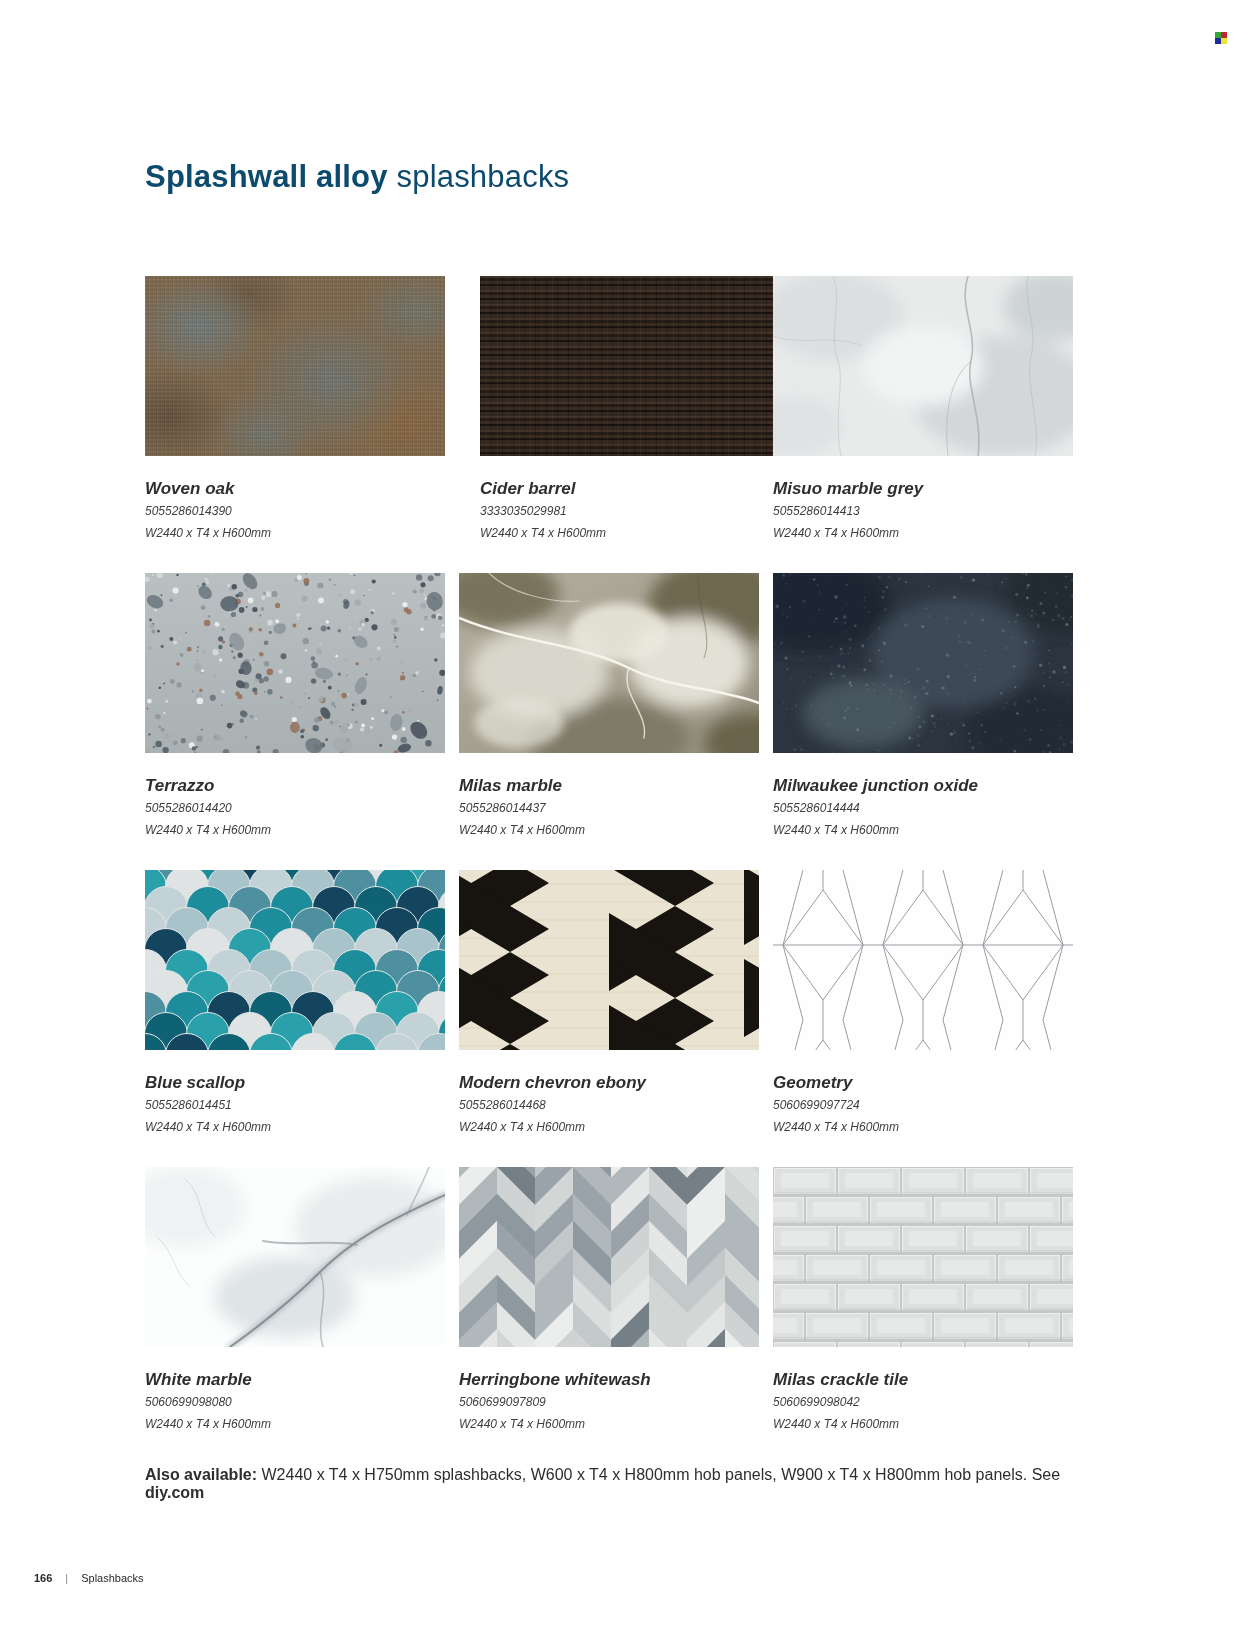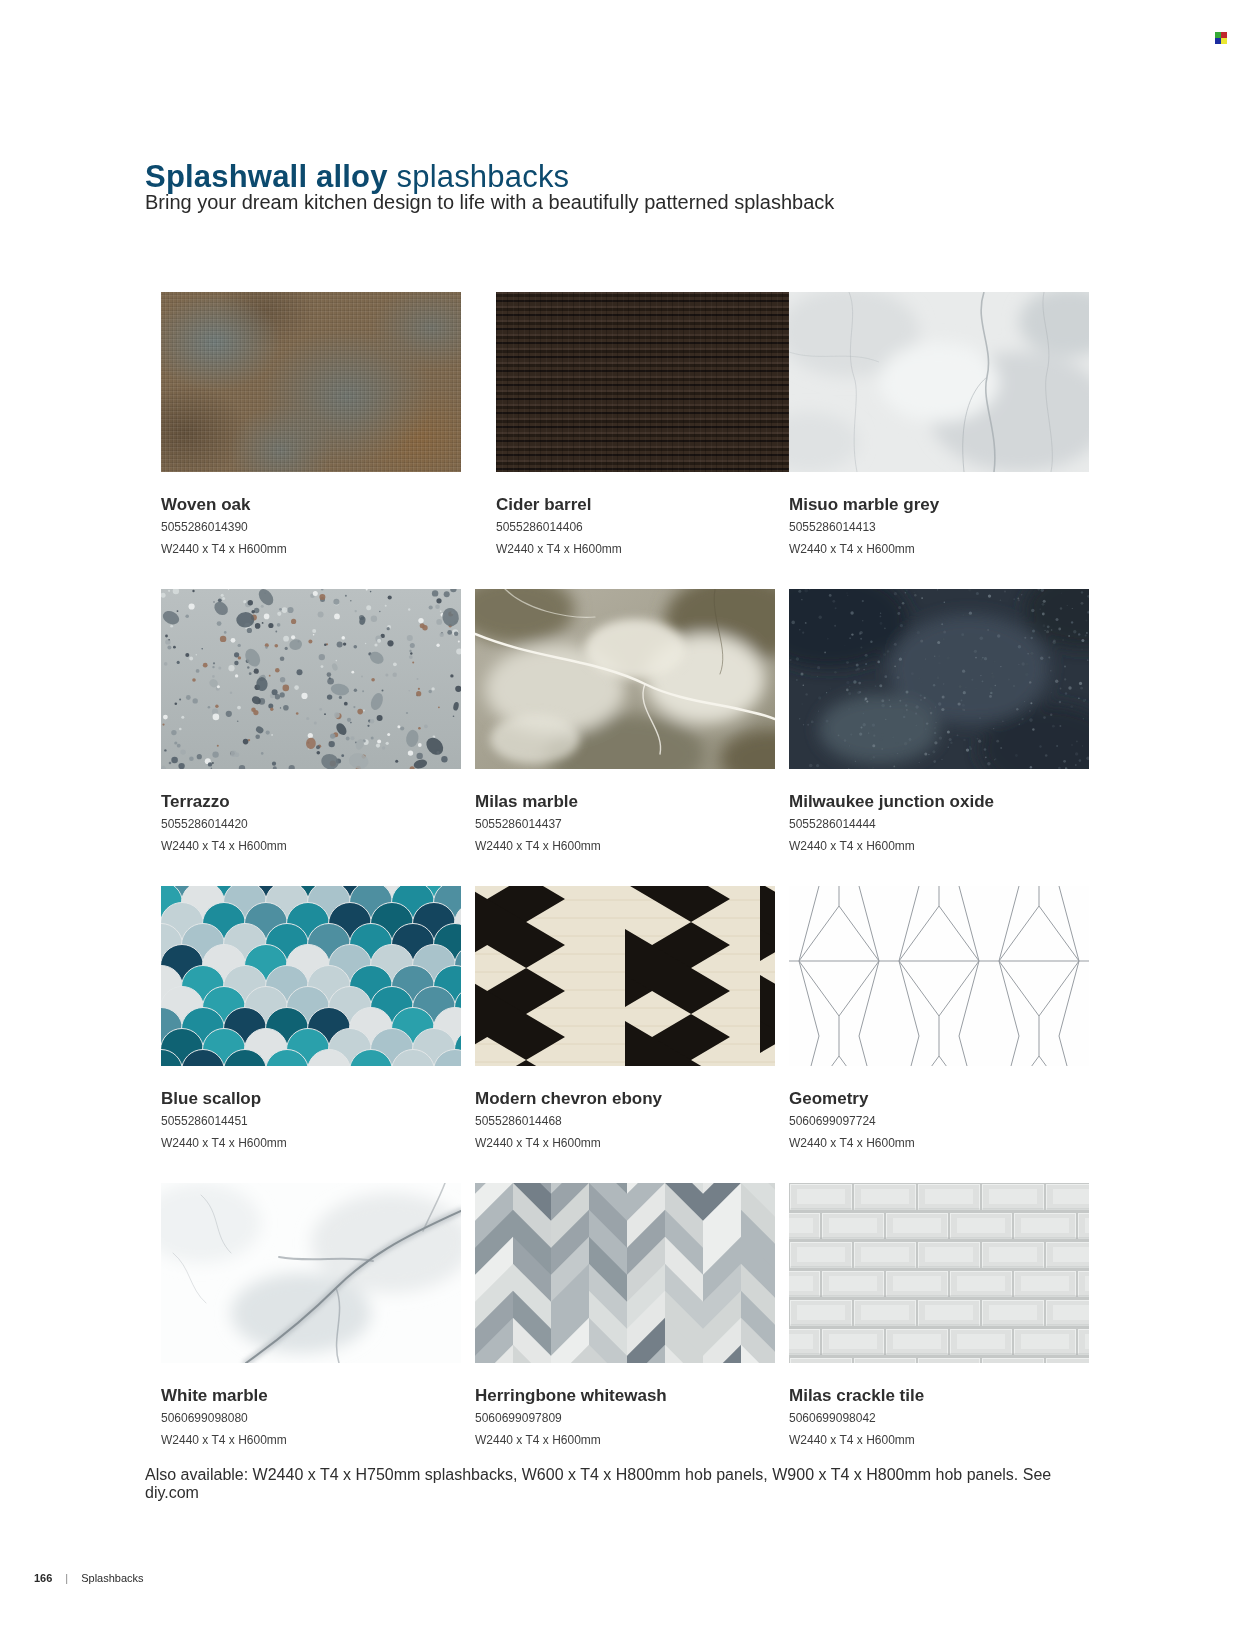--- a/index.html
+++ b/index.html
@@ -11,21 +11,21 @@
   .reg-mark{position:absolute;left:1215px;top:32px;width:12px;height:12px;
     display:grid;grid-template-columns:6px 6px;grid-template-rows:6px 6px;}
   .reg-mark span{display:block;width:6px;height:6px;}
 
   .page-title{position:absolute;left:145px;top:138px;font-size:31px;color:#0c4a6e;letter-spacing:.2px;}
   .page-title .t-bold{font-weight:bold;}
   .page-title .t-light{font-weight:normal;}
 
   .intro{position:absolute;left:145px;top:189px;font-size:20px;line-height:27px;color:#2a2a2a;}
 
-  .cell{position:absolute;width:300px;margin:16px;}
+  .cell{position:absolute;width:300px;margin:0;font-style:italic;}
   .swatch{width:300px;height:180px;position:relative;overflow:hidden;background:#eee;}
   .swatch svg{position:absolute;left:0;top:0;width:100%;height:100%;display:block;}
   .caption{margin-top:22px;}
   .pname{font-weight:bold;font-size:17px;color:#2e2e2e;line-height:22px;}
   .pcode,.pdims{font-size:12px;color:#3e3e3e;line-height:22px;}
 
   
   .sw-woven{
     background-color:#7d684e;
     background-image:
@@ -41,21 +41,21 @@
   }
   .sw-cider{
     background-color:#2c2219;
     background-image:
       repeating-linear-gradient(90deg, rgba(0,0,0,.20) 0 1px, rgba(0,0,0,0) 1px 6px, rgba(255,255,255,.03) 6px 7px, rgba(0,0,0,0) 7px 11px),
       repeating-linear-gradient(180deg, #41332a 0 2px, #241b14 2px 5px, #382b21 5px 8px, #181210 8px 10px, #33271e 10px 14px);
   }
   .sw-chevron-bg{background-color:#eae3d1;}
 
   .also{position:absolute;left:145px;top:1466px;font-size:16px;color:#2e2e2e;width:940px;}
-  .also b{font-weight:normal;}
+  .also b{font-weight:bold;}
 
   .footer{position:absolute;left:34px;top:1572px;font-size:11px;color:#2a2a2a;}
   .footer .fpage{font-weight:bold;}
   .footer .fsep{color:#8a8a8a;margin:0 13px;}
 </style>
 </head>
 <body>
 
 <svg width="0" height="0" style="position:absolute" aria-hidden="true">
   <defs>
@@ -82,37 +82,36 @@
 <div class="reg-mark">
   <span id="reg0" style="background: rgb(53, 169, 54);"></span>
   <span id="reg1" style="background: rgb(193, 39, 45);"></span>
   <span id="reg2" style="background: rgb(28, 45, 160);"></span>
   <span id="reg3" style="background: rgb(234, 231, 51);"></span>
 </div>
 
 <h1 class="page-title"><span class="t-bold">Splashwall alloy</span><span class="t-light"> splashbacks</span></h1>
 
 <div class="intro">
-  <div>Bring your dream kitchen design to life with a beautifully patterned splashback</div>
 </div>
 
 <figure class="cell" style="left:145px;top:276px">
   <div class="swatch sw-woven"></div>
   <figcaption class="caption">
     <div class="pname">Woven oak</div>
     <div class="pcode">5055286014390</div>
     <div class="pdims">W2440 x T4 x H600mm</div>
   </figcaption>
 </figure>
 
 <figure class="cell" style="left:480px;top:276px">
   <div class="swatch sw-cider"></div>
   <figcaption class="caption">
     <div class="pname">Cider barrel</div>
-    <div class="pcode">5055286014406</div>
+    <div class="pcode">3333035029981</div>
     <div class="pdims">W2440 x T4 x H600mm</div>
   </figcaption>
 </figure>
 
 <figure class="cell" style="left:773px;top:276px">
   <div class="swatch">
     <svg viewBox="0 0 300 180" preserveAspectRatio="none">
       <rect width="300" height="180" fill="#e9ebeb"></rect>
       <g filter="url(#blur8)">
         <ellipse cx="60" cy="40" rx="70" ry="45" fill="#dcdfe0"></ellipse>

